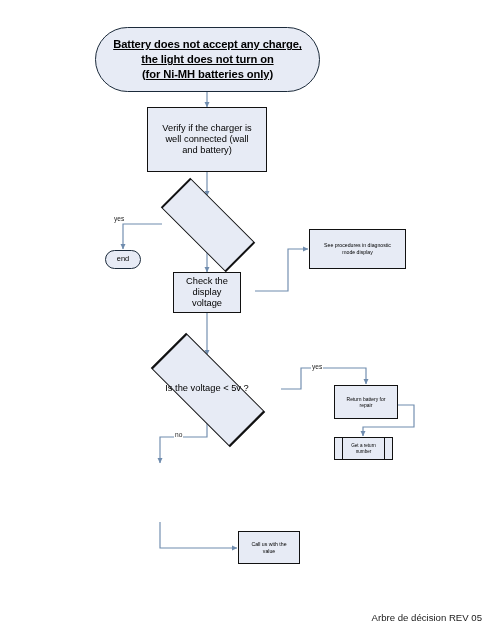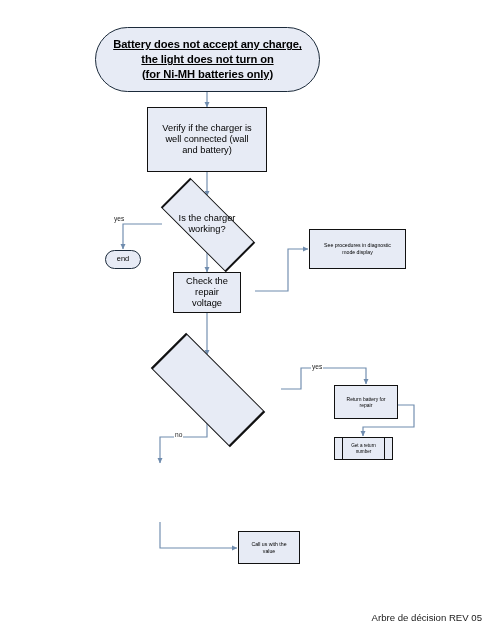--- a/index.html
+++ b/index.html
@@ -198,44 +198,43 @@
 
   <div class="node process" style="left:147px; top:107px; width:120px; height:65px;">
     <span class="label">Verify if the charger is
 well connected (wall
 and battery)</span>
   </div>
 
   <div class="diamond" style="left:145px; top:196px; width:124px; height:56px;">
     <div class="dshape" style="width:44px; height:44px; margin-left:-22px; margin-top:-22px;
                 transform: rotate(45deg) scale(2.00, 0.905);"></div>
-    <div class="dlabel">Is the charger
-working?</div>
   </div>
 
   <div class="edge-label" style="left:113px; top:216px;">yes</div>
 
   <div class="node endpill" style="left:105px; top:250px; width:36px; height:19px;">
     <span class="label">end</span>
   </div>
 
   <div class="node process small" style="left:309px; top:229px; width:97px; height:40px;">
     <span class="label">See procedures in diagnostic
 mode display</span>
   </div>
 
   <div class="node process" style="left:173px; top:272px; width:68px; height:41px;">
     <span class="label">Check the
-repair
+display
 voltage</span>
   </div>
 
   <div class="diamond" style="left:131px; top:355px; width:152px; height:68px;">
     <div class="dshape" style="width:48px; height:48px; margin-left:-24px; margin-top:-24px;
                 transform: rotate(45deg) scale(2.24, 1.00);"></div>
+    <div class="dlabel">Is the voltage &lt; 5v ?</div>
   </div>
 
   <div class="edge-label" style="left:311px; top:364px;">yes</div>
 
   <div class="edge-label" style="left:174px; top:432px;">no</div>
 
   <div class="node process tiny" style="left:334px; top:385px; width:64px; height:34px;">
     <span class="label">Return battery for
 repair</span>
   </div>

